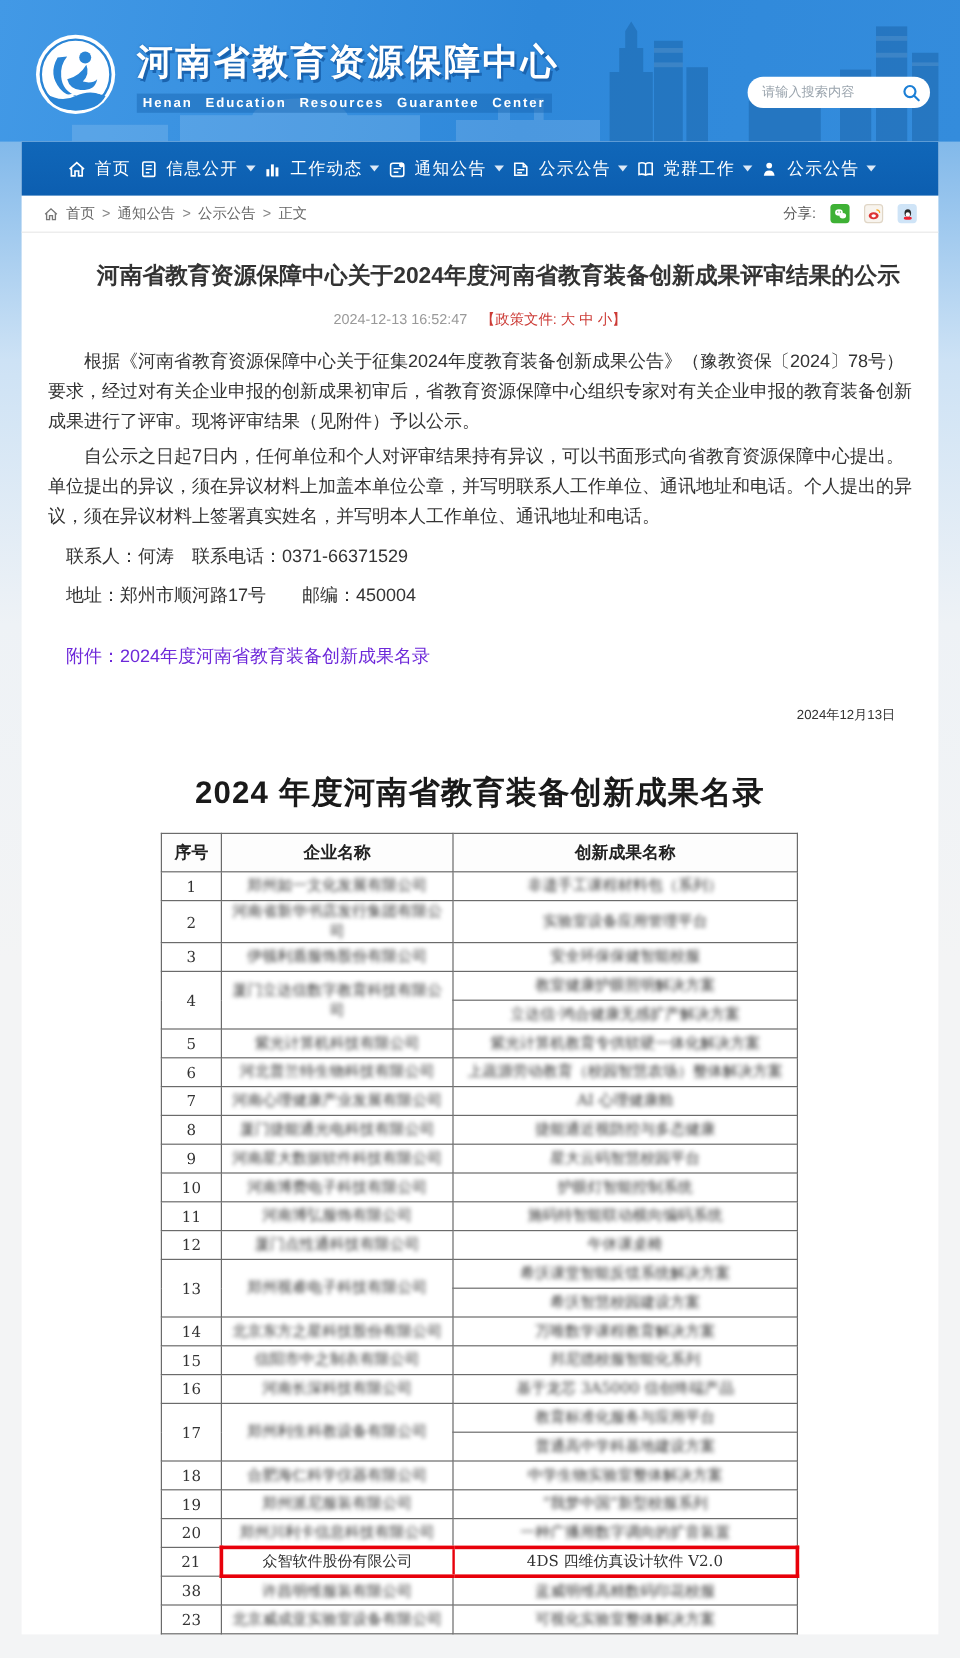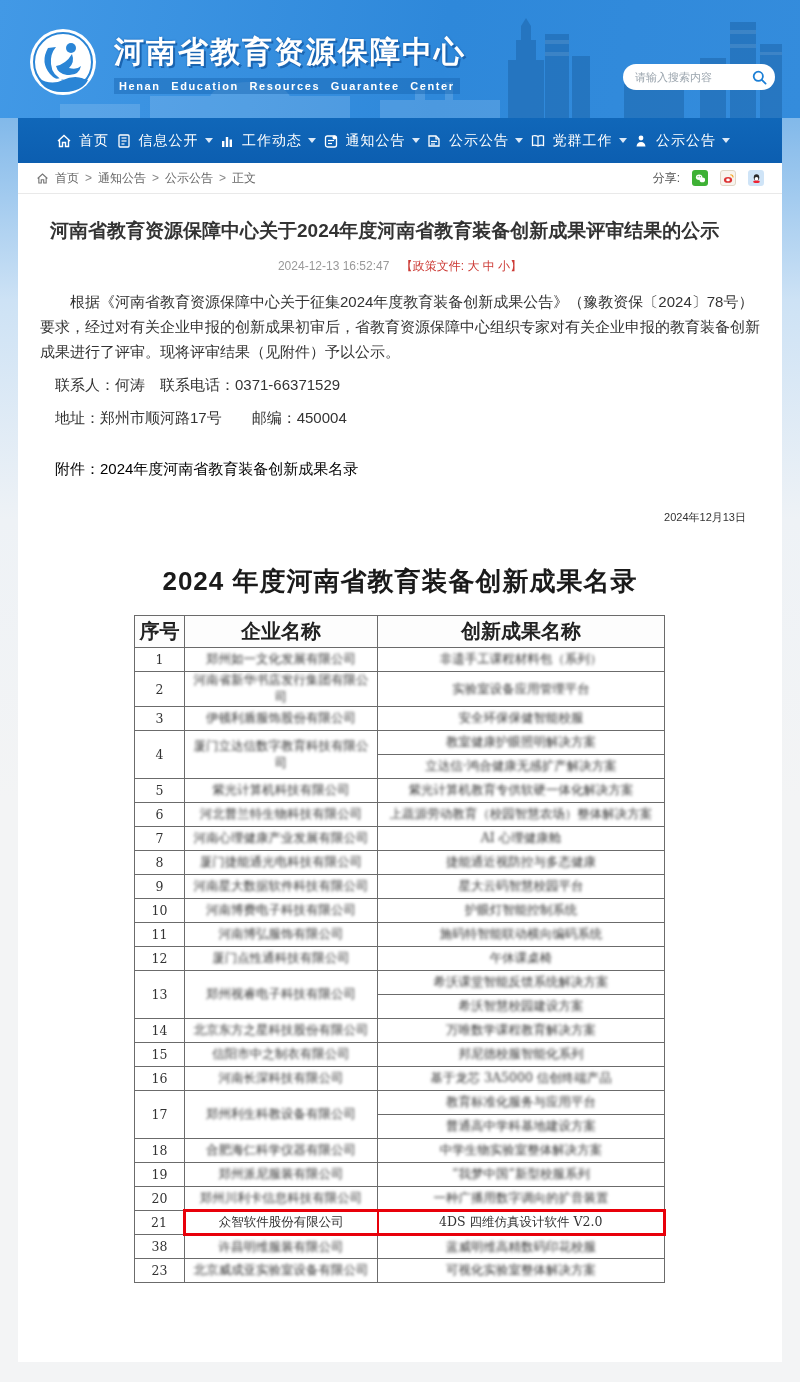--- a/index.html
+++ b/index.html
@@ -42,35 +42,35 @@
   .breadcrumb-bar .sep { margin:0 6px; color:#888; }
   .bc-home { margin-right:6px; display:flex; }
   .share { margin-left:auto; display:flex; align-items:center; gap:12px; color:#555; }
   .sicon { width:16px; height:16px; border-radius:3px; display:inline-flex; align-items:center; justify-content:center; cursor:pointer; }
   .sicon.wechat { background:#3eb135; }
   .sicon.weibo { background:#f8f4ee; border:1px solid #e0d6c6; }
   .sicon.qq { background:#cfe4f7; }
 
   
   .article { padding:14px 22px 0 22px; color:#333; }
-  h1.art-title { font-size:19px; font-weight:bold; color:#333; text-align:left; line-height:30px; padding:8px 10px 0 10px; }
+  h1.art-title { font-size:19px; font-weight:bold; color:#333; text-align:right; line-height:30px; padding:8px 10px 0 10px; }
   .meta { text-align:center; font-size:12px; color:#999; margin-top:12px; }
   .meta .red { color:#cc3a35; margin-left:8px; }
   .art-body { margin-top:14px; font-size:15px; line-height:25px; }
   .art-body p.indent { text-indent:2em; margin-top:4px; }
   .art-body p.plain { margin-top:8px; text-indent:1em; }
   .attachment { margin-top:26px; font-size:15px; text-indent:1em; }
-  .attachment span, .attachment a { color:#000000; text-decoration:none; }
+  .attachment span, .attachment a { color:#6d28d9; text-decoration:none; }
   .sign-date { margin-top:24px; text-align:right; padding-right:14px; font-size:11px; color:#333; }
 
   .table-title { margin-top:34px; text-align:center; font-size:26px; font-weight:bold; color:#1a1a1a; letter-spacing:1px; }
   table.results { margin:16px auto 0 auto; width:532px; border-collapse:collapse;
                   font-family:"DejaVu Serif","Liberation Serif",serif; }
   table.results th, table.results td { border:1px solid #6b6b6b; text-align:center; vertical-align:middle; }
-  table.results th { height:32px; font-size:20px; font-weight:bold; color:#222; background:#fdfdfd; }
+  table.results th { height:32px; font-size:14px; font-weight:bold; color:#222; background:#fdfdfd; }
   table.results td { height:24px; font-size:12.5px; color:#333; padding:0 4px; }
   td.col-no { width:50px; color:#333; }
   td.col-company { width:193px; }
   td.col-result { width:287px; }
   .blurred { filter:blur(1.8px); color:#97938d; }
   td.hl { border:3px solid #e8000a !important; color:#222; }
   td.hl-left { border-right-width:2px !important; }
   td.hl-right { border-left-width:2px !important; }
 </style>
 </head>
@@ -242,20 +242,21 @@
 
     <main class="article">
       <h1 class="art-title">河南省教育资源保障中心关于2024年度河南省教育装备创新成果评审结果的公示</h1>
       <div class="meta">
         <span>2024-12-13 16:52:47</span>
         <span class="red">【政策文件: 大 中 小】</span>
       </div>
 
       <div class="art-body">
         <p class="indent">根据《河南省教育资源保障中心关于征集2024年度教育装备创新成果公告》（豫教资保〔2024〕78号）要求，经过对有关企业申报的创新成果初审后，省教育资源保障中心组织专家对有关企业申报的教育装备创新成果进行了评审。现将评审结果（见附件）予以公示。</p>
+        <p class="indent">自公示之日起7日内，任何单位和个人对评审结果持有异议，可以书面形式向省教育资源保障中心提出。单位提出的异议，须在异议材料上加盖本单位公章，并写明联系人工作单位、通讯地址和电话。个人提出的异议，须在异议材料上签署真实姓名，并写明本人工作单位、通讯地址和电话。</p>
         <p class="plain">联系人：何涛　联系电话：0371-66371529</p>
         <p class="plain">地址：郑州市顺河路17号　　邮编：450004</p>
         <p class="attachment">
           <span>附件：</span><a>2024年度河南省教育装备创新成果名录</a>
         </p>
         <p class="sign-date">2024年12月13日</p>
       </div>
 
       <h2 class="table-title">2024 年度河南省教育装备创新成果名录</h2>
 

